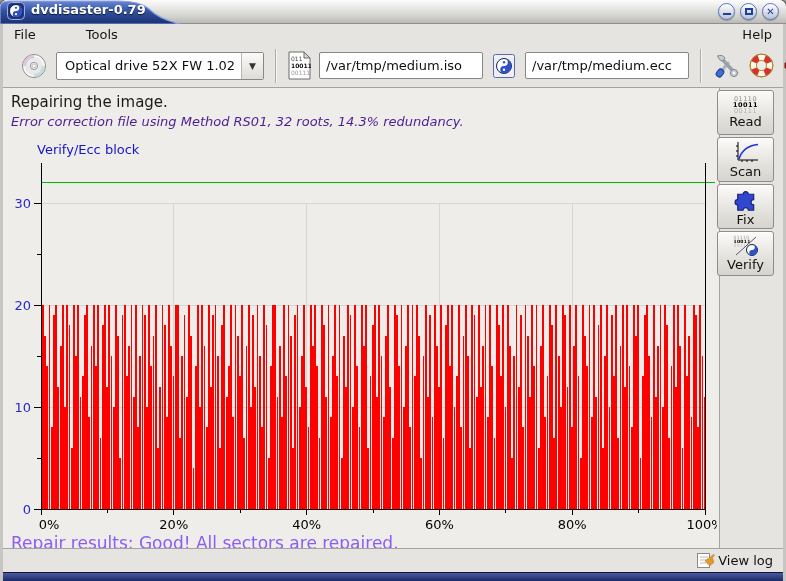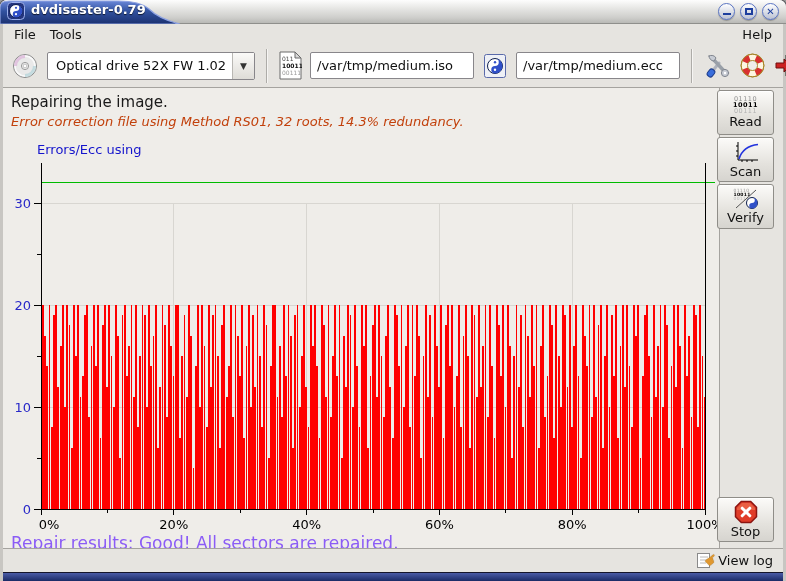--- a/index.html
+++ b/index.html
@@ -17,41 +17,41 @@
   .winbtns{ position:absolute; right:7px; top:3px; display:flex; gap:5px; }
   .wbtn{ width:17px; height:17px; border-radius:50%; border:1px solid #5a74c2;
     background:linear-gradient(180deg,#ffffff,#d9dde6 55%,#bcc2d2);
     display:flex; align-items:center; justify-content:center; cursor:default;
     box-shadow:0 1px 1px rgba(0,0,0,.25); }
   .glyph-min{ width:8px; height:2px; background:#1d3f9e; display:block; margin-top:4px;}
   .glyph-max{ width:8px; height:7px; border:2px solid #1d3f9e; display:block;}
   .glyph-close{ color:#1d3f9e; font-size:10px; font-weight:bold; line-height:1;}
   
   .frame{ border-left:3px solid #c8c6c2; border-right:3px solid #c8c6c2; }
-  .menubar{ height:20px; background:#e6e4e0; display:flex; align-items:center; padding:0 4px; font-size:13px; }
+  .menubar{ height:20px; background:#e6e4e0; display:flex; align-items:center; padding:0 4px; font-size:13px;gap:36px; }
   .menuitem{ padding:1px 7px; color:#141414; }
   .menuitem.help{ margin-left:auto; }
   
   .toolbar{ height:44px; background:#e6e4e0; border-bottom:1px solid #a5a39f;
-    display:flex; align-items:center; padding:0 8px; gap:8px; }
+    display:flex; align-items:center; padding:0 17px; gap:8px; }
   .tsep{ width:2px; height:34px; border-left:1px solid #aeaca8; border-right:1px solid #f6f5f3; margin:0 3px;}
   .combo{ width:208px; height:28px; background:#fff; border:1px solid #88868a; border-radius:2px;
     display:flex; align-items:center; font-size:13px; }
   .combo .ctext{ flex:1; padding:0 8px; color:#101010; white-space:nowrap; overflow:hidden;}
   .combo .carrow{ width:22px; align-self:stretch; border-left:1px solid #b9b7b3;
     background:linear-gradient(#fbfaf8,#dedcd7); display:flex; align-items:center; justify-content:center;
     font-size:9px; color:#333; }
   .tinput{ width:164px; height:27px; background:#fff; border:1px solid #88868a; border-radius:2px;
     font-family:inherit; font-size:13px; padding:0 6px; color:#101010; }
   .ticon{ display:flex; align-items:center; justify-content:center; }
   
   .body{ height:460px; display:flex; background:#efede9; }
   .content{ flex:1; position:relative; overflow:hidden; }
   .heading{ font-size:15px; color:#1a1a1a; margin:5px 0 0 8px; }
-  .subheading{ font-size:13px; font-style:italic; color:#c2410c; margin:3px 0 0 8px; }
+  .subheading{ font-size:13px; font-style:italic; color:#4c1d95; margin:3px 0 0 8px; }
   .chart-title{ font-size:13px; color:#1414cc; margin:13px 0 0 34px; }
   #chart-svg{ display:block; margin-left:2px; font-family:inherit; }
   .results{ font-size:17px; color:#8b5cf6; margin:0 0 0 8px; }
   
   .sidebar{ width:64px; background:#e6e4e0; border-left:1px solid #a5a39f;
     display:flex; flex-direction:column; align-items:center; padding:2px 12px 6px 0; gap:2px; }
   .sbtn{ width:57px; height:45px; border:1px solid #8f8d88; border-radius:3px;
     background:linear-gradient(#fcfbf9,#e4e2dd 60%,#d6d4cf);
     box-shadow:inset 0 1px 0 #fff;
     display:flex; flex-direction:column; align-items:center; justify-content:center;
@@ -183,21 +183,21 @@
           <circle cx="19.5" cy="14" r="1" fill="#111"></circle>
           <polygon points="2,11 10,11 10,7 17,13.5 10,20 10,16 2,16" fill="#cc2222" stroke="#6e0e0e"></polygon>
         </svg>
       </span>
     </div>
 
     <div class="body">
       <div class="content">
         <div class="heading">Repairing the image.</div>
         <div class="subheading">Error correction file using Method RS01, 32 roots, 14.3% redundancy.</div>
-        <div class="chart-title">Errors/Ecc using</div>
+        <div class="chart-title">Verify/Ecc block</div>
         <svg id="chart-svg" width="712" height="376">
             <g shape-rendering="crispEdges">
               <line x1="36" y1="250" x2="700" y2="250" stroke="#d8d6d1"></line>
               <line x1="36" y1="148" x2="700" y2="148" stroke="#d8d6d1"></line>
               <line x1="36" y1="46" x2="700" y2="46" stroke="#d8d6d1"></line>
               <line x1="168.8" y1="46" x2="168.8" y2="352" stroke="#d8d6d1"></line>
               <line x1="301.6" y1="46" x2="301.6" y2="352" stroke="#d8d6d1"></line>
               <line x1="434.4" y1="46" x2="434.4" y2="352" stroke="#d8d6d1"></line>
               <line x1="567.2" y1="46" x2="567.2" y2="352" stroke="#d8d6d1"></line>
             </g>
@@ -556,46 +556,44 @@
           <span class="icon">
             <svg width="28" height="24">
               <path d="M6,2 V20 H26" stroke="#000" fill="none"></path>
               <path d="M4,6 h2 M4,11 h2 M4,16 h2 M10,20 v2 M15,20 v2 M20,20 v2" stroke="#000"></path>
               <path d="M7,19 Q11,6 26,4.5" stroke="#2233dd" stroke-width="1.6" fill="none"></path>
             </svg>
           </span>
           <span>Scan</span>
         </div>
         <div class="sbtn">
+          <span class="icon">
+            <svg width="26" height="26" viewBox="0 0 44 44">
+              <path d="M8,14 h9 a4.5,4.5 0 1 1 9,0 h9 v9 a4.5,4.5 0 1 0 0,9 v9 h-9 a4.5,4.5 0 1 0 -9,0 h-9 v-9 a4.5,4.5 0 1 1 0,-9 z" fill="#3346cf" stroke="#16247a" stroke-width="2"></path>
+            </svg>
+          </span>
+          <span>Fix</span>
+        </div>
+        <div class="sbtn">
           <span class="icon verifywrap">
             <span class="vdigits">
               <span class="r1" style="color:#999;display:block;">01110</span>
               <span class="r2" style="color:#000;font-weight:bold;display:block;">10011</span>
               <span class="r3" style="color:#bbb;display:block;">00111</span>
             </span>
             <svg width="26" height="22" style="left:0;top:0;">
               <line x1="3" y1="20" x2="23" y2="2" stroke="#555"></line>
               <g transform="translate(13,9)">
                 <circle cx="6" cy="6" r="5.5" fill="#fff" stroke="#10204e"></circle>
                 <path d="M6,0.5 a5.5,5.5 0 0 1 0,11 a2.75,2.75 0 0 1 0,-5.5 a2.75,2.75 0 0 0 0,-5.5 z" fill="#3050c8"></path>
               </g>
             </svg>
           </span>
           <span>Verify</span>
         </div>
-        <div class="sbtn stopbtn">
-          <span class="icon">
-            <svg width="24" height="24">
-              <polygon points="7.3,1.5 16.7,1.5 22.5,7.3 22.5,16.7 16.7,22.5 7.3,22.5 1.5,16.7 1.5,7.3" fill="#e03c28" stroke="#8c1410" stroke-width="1.5"></polygon>
-              <polygon points="8,3 16,3 21,8 21,10 3,10 3,8" fill="#f07a58" opacity="0.55"></polygon>
-              <path d="M8.2,8.2 L15.8,15.8 M15.8,8.2 L8.2,15.8" stroke="#fff" stroke-width="3" stroke-linecap="round"></path>
-            </svg>
-          </span>
-          <span>Stop</span>
-        </div>
       </div>
     </div>
 
     <div class="footer">
       <span class="viewlog">
         <svg width="15" height="17">
           <rect x="1.5" y="1.5" width="12" height="14" fill="#fff" stroke="#8a8a8a"></rect>
           <path d="M4,5 h8 M4,8 h8 M4,11 h6" stroke="#b9b9b9"></path>
         </svg>
         <span class="hand">☛</span>

